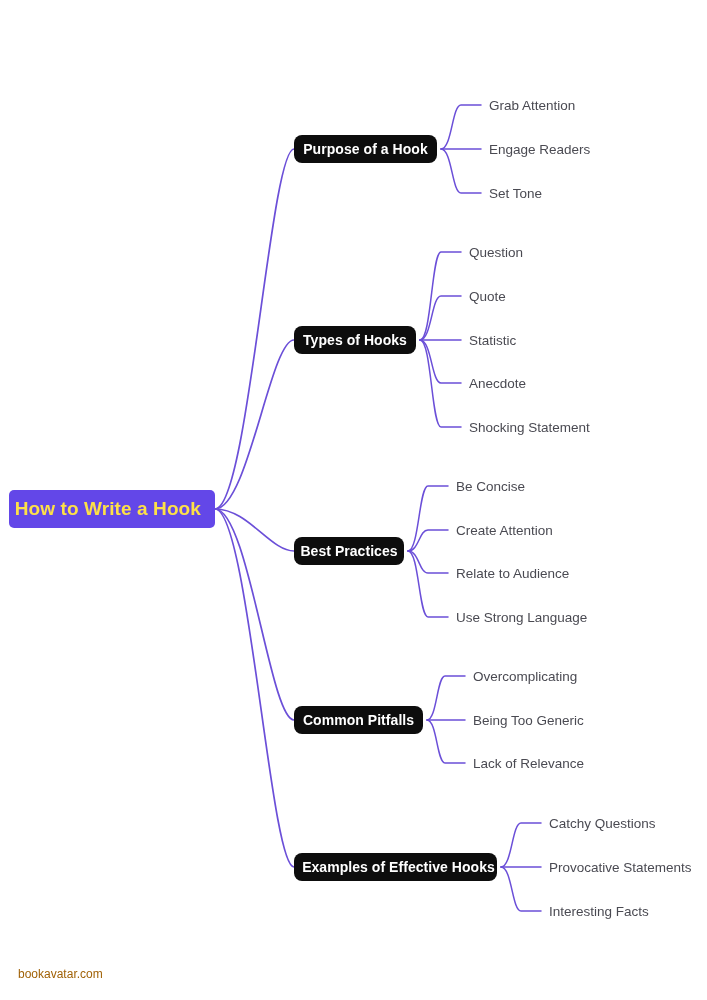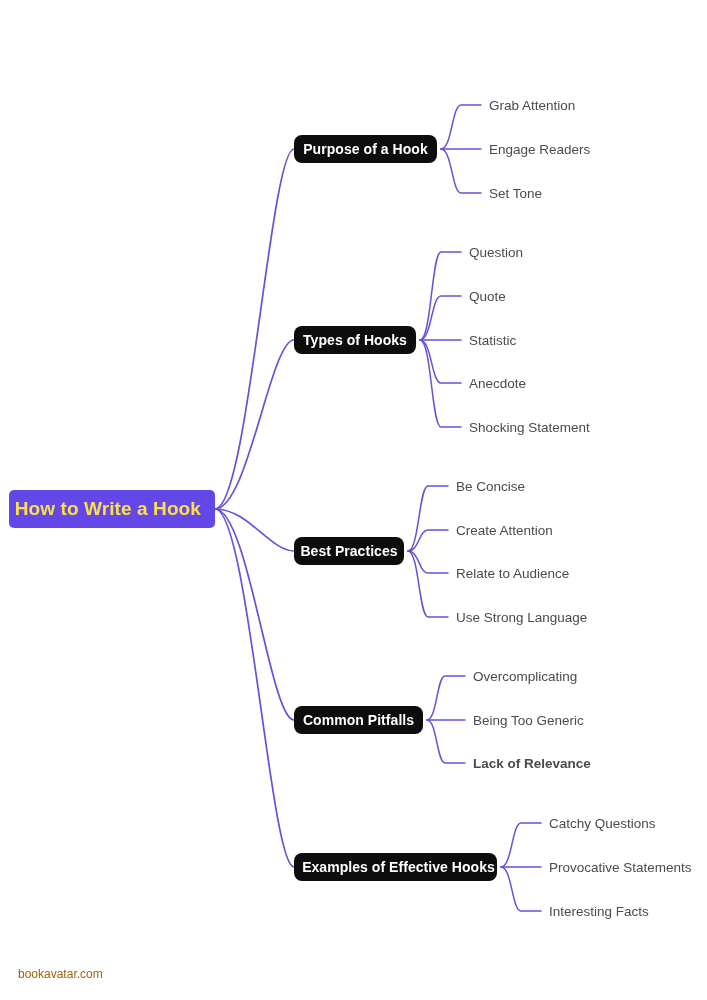--- a/index.html
+++ b/index.html
@@ -149,21 +149,21 @@
       </div>
       <div class="node branch-node" style="left: 294px; top: 706px; width: 129px;">
         <span>Common Pitfalls</span>
       </div>
       <div class="node leaf-node" style="left: 473px; top: 667px;">
         <span>Overcomplicating</span>
       </div>
       <div class="node leaf-node" style="left: 473px; top: 711px;">
         <span>Being Too Generic</span>
       </div>
-      <div class="node leaf-node" style="left: 473px; top: 754px; font-weight: bold;">
+      <div class="node leaf-node" style="left: 473px; top: 754px;">
         <span>Lack of Relevance</span>
       </div>
       <div class="node branch-node" style="left: 294px; top: 853px; width: 203px; padding-left: 18px;">
         <span>Examples of Effective Hooks</span>
       </div>
       <div class="node leaf-node" style="left: 549px; top: 814px; text-align: center;">
         <span>Catchy Questions</span>
       </div>
       <div class="node leaf-node" style="left: 549px; top: 858px;">
         <span>Provocative Statements</span>

